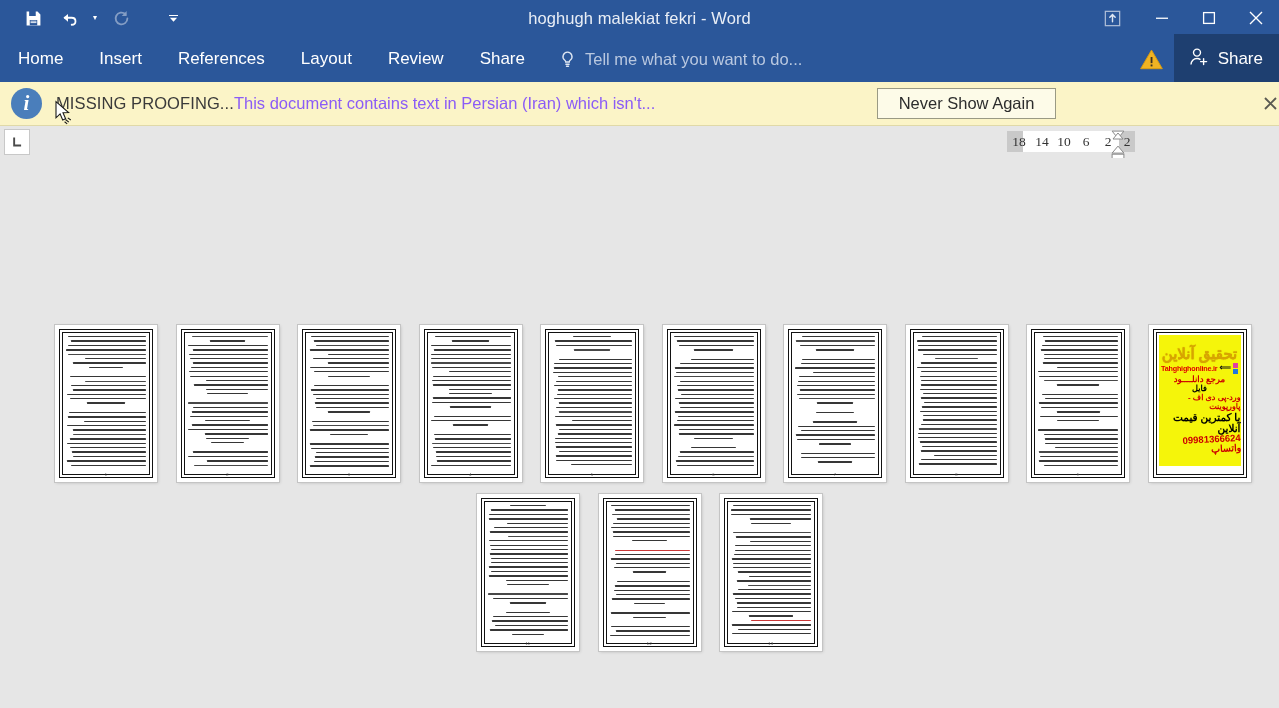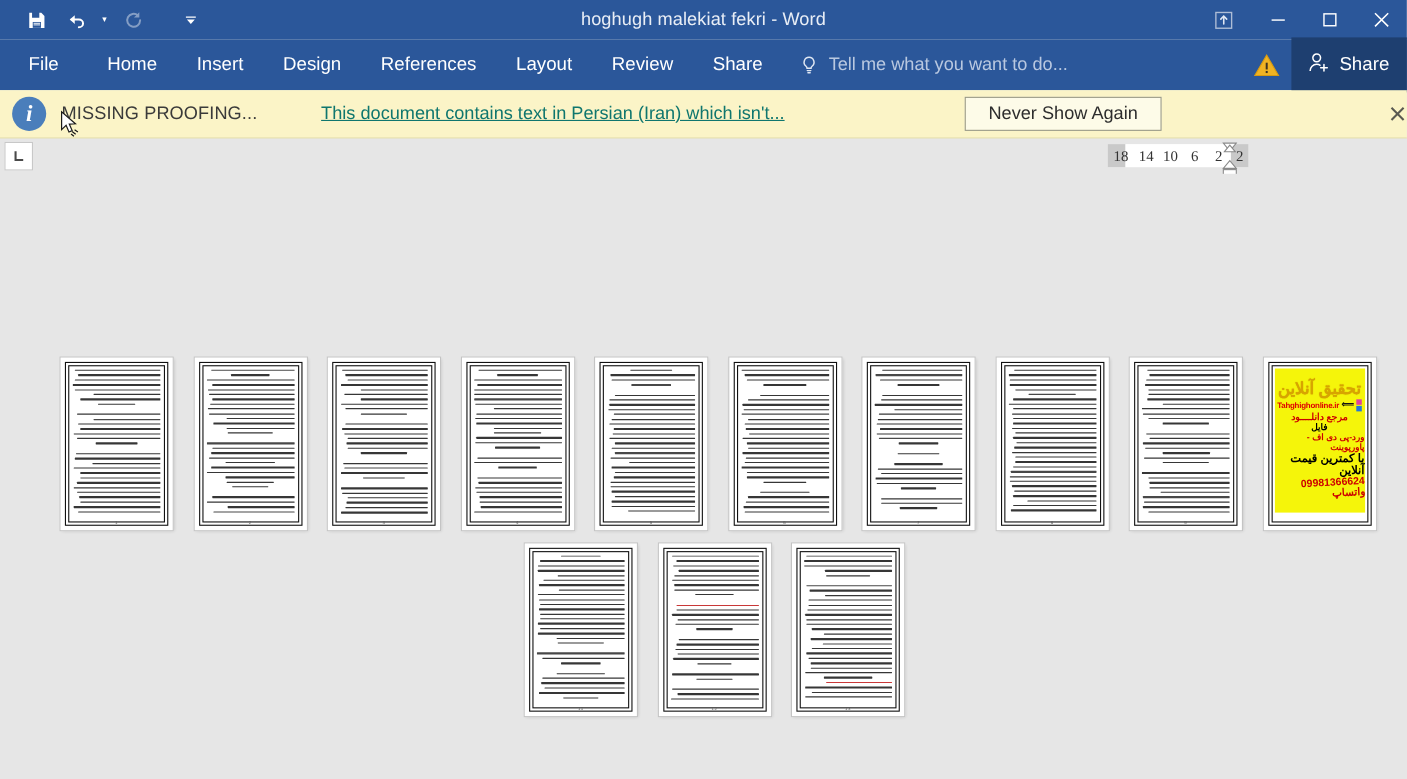--- a/index.html
+++ b/index.html
@@ -76,21 +76,21 @@
     margin-left: 11px; width: 31px; height: 31px; border-radius: 50%;
     background: #4a7ebb; color: #ffffff;
     display: flex; align-items: center; justify-content: center;
     font-family: "Liberation Serif", serif; font-size: 21px; font-weight: bold; font-style: italic;
     flex: 0 0 auto;
   }
   .notif-title {
     margin-left: 14px; color: #3a3a3a; font-size: 16.5px; letter-spacing: 0.1px; white-space: nowrap;
   }
   .notif-msg {
-    margin-left: 58px; color: #0f766e; font-size: 16.5px; white-space: nowrap; text-decoration: underline;
+    color: #8b5cf6; font-size: 16.5px; white-space: nowrap;
   }
   .notif-btn {
     position: absolute; left: 877px; top: 88px;
     width: 179px; height: 31px;
     background: #fdfbe8; border: 1px solid #9a9a84; color: #2d2d2d;
     font-size: 16.5px; font-family: "Liberation Sans", sans-serif;
     display: flex; align-items: center; justify-content: center;
   }
   .notif-close {
     position: absolute; right: -2px; top: 92px; width: 22px; height: 22px;
@@ -251,24 +251,22 @@
       <div class="win-btn">
         <svg width="16" height="16" viewBox="0 0 16 16">
             <path stroke="#ffffff" stroke-width="1.4" d="M2 2l12 12M14 2L2 14"></path>
           </svg>
       </div>
     </div>
   </div>
 
   <div class="ribbonbar">
     <div class="tabs">
-      <div class="tab file">File</div>
       <div class="tab">Home</div>
       <div class="tab">Insert</div>
-      <div class="tab">Design</div>
       <div class="tab">References</div>
       <div class="tab">Layout</div>
       <div class="tab">Review</div>
       <div class="tab">Share</div>
 
       <div class="tellme">
         <span class="bulb">
           <svg width="17" height="19" viewBox="0 0 17 19">
               <path fill="none" stroke="#dfe7f3" stroke-width="1.35" d="M8.5 2.1a4.5 4.5 0 0 1 2.7 8.1c-.6.5-.9 1.1-.9 1.8H6.7c0-.7-.3-1.3-.9-1.8A4.5 4.5 0 0 1 8.5 2.1z"></path>
               <path stroke="#dfe7f3" stroke-width="1.35" stroke-linecap="round" d="M6.9 14.2h3.2M7.5 16.2h2"></path>

